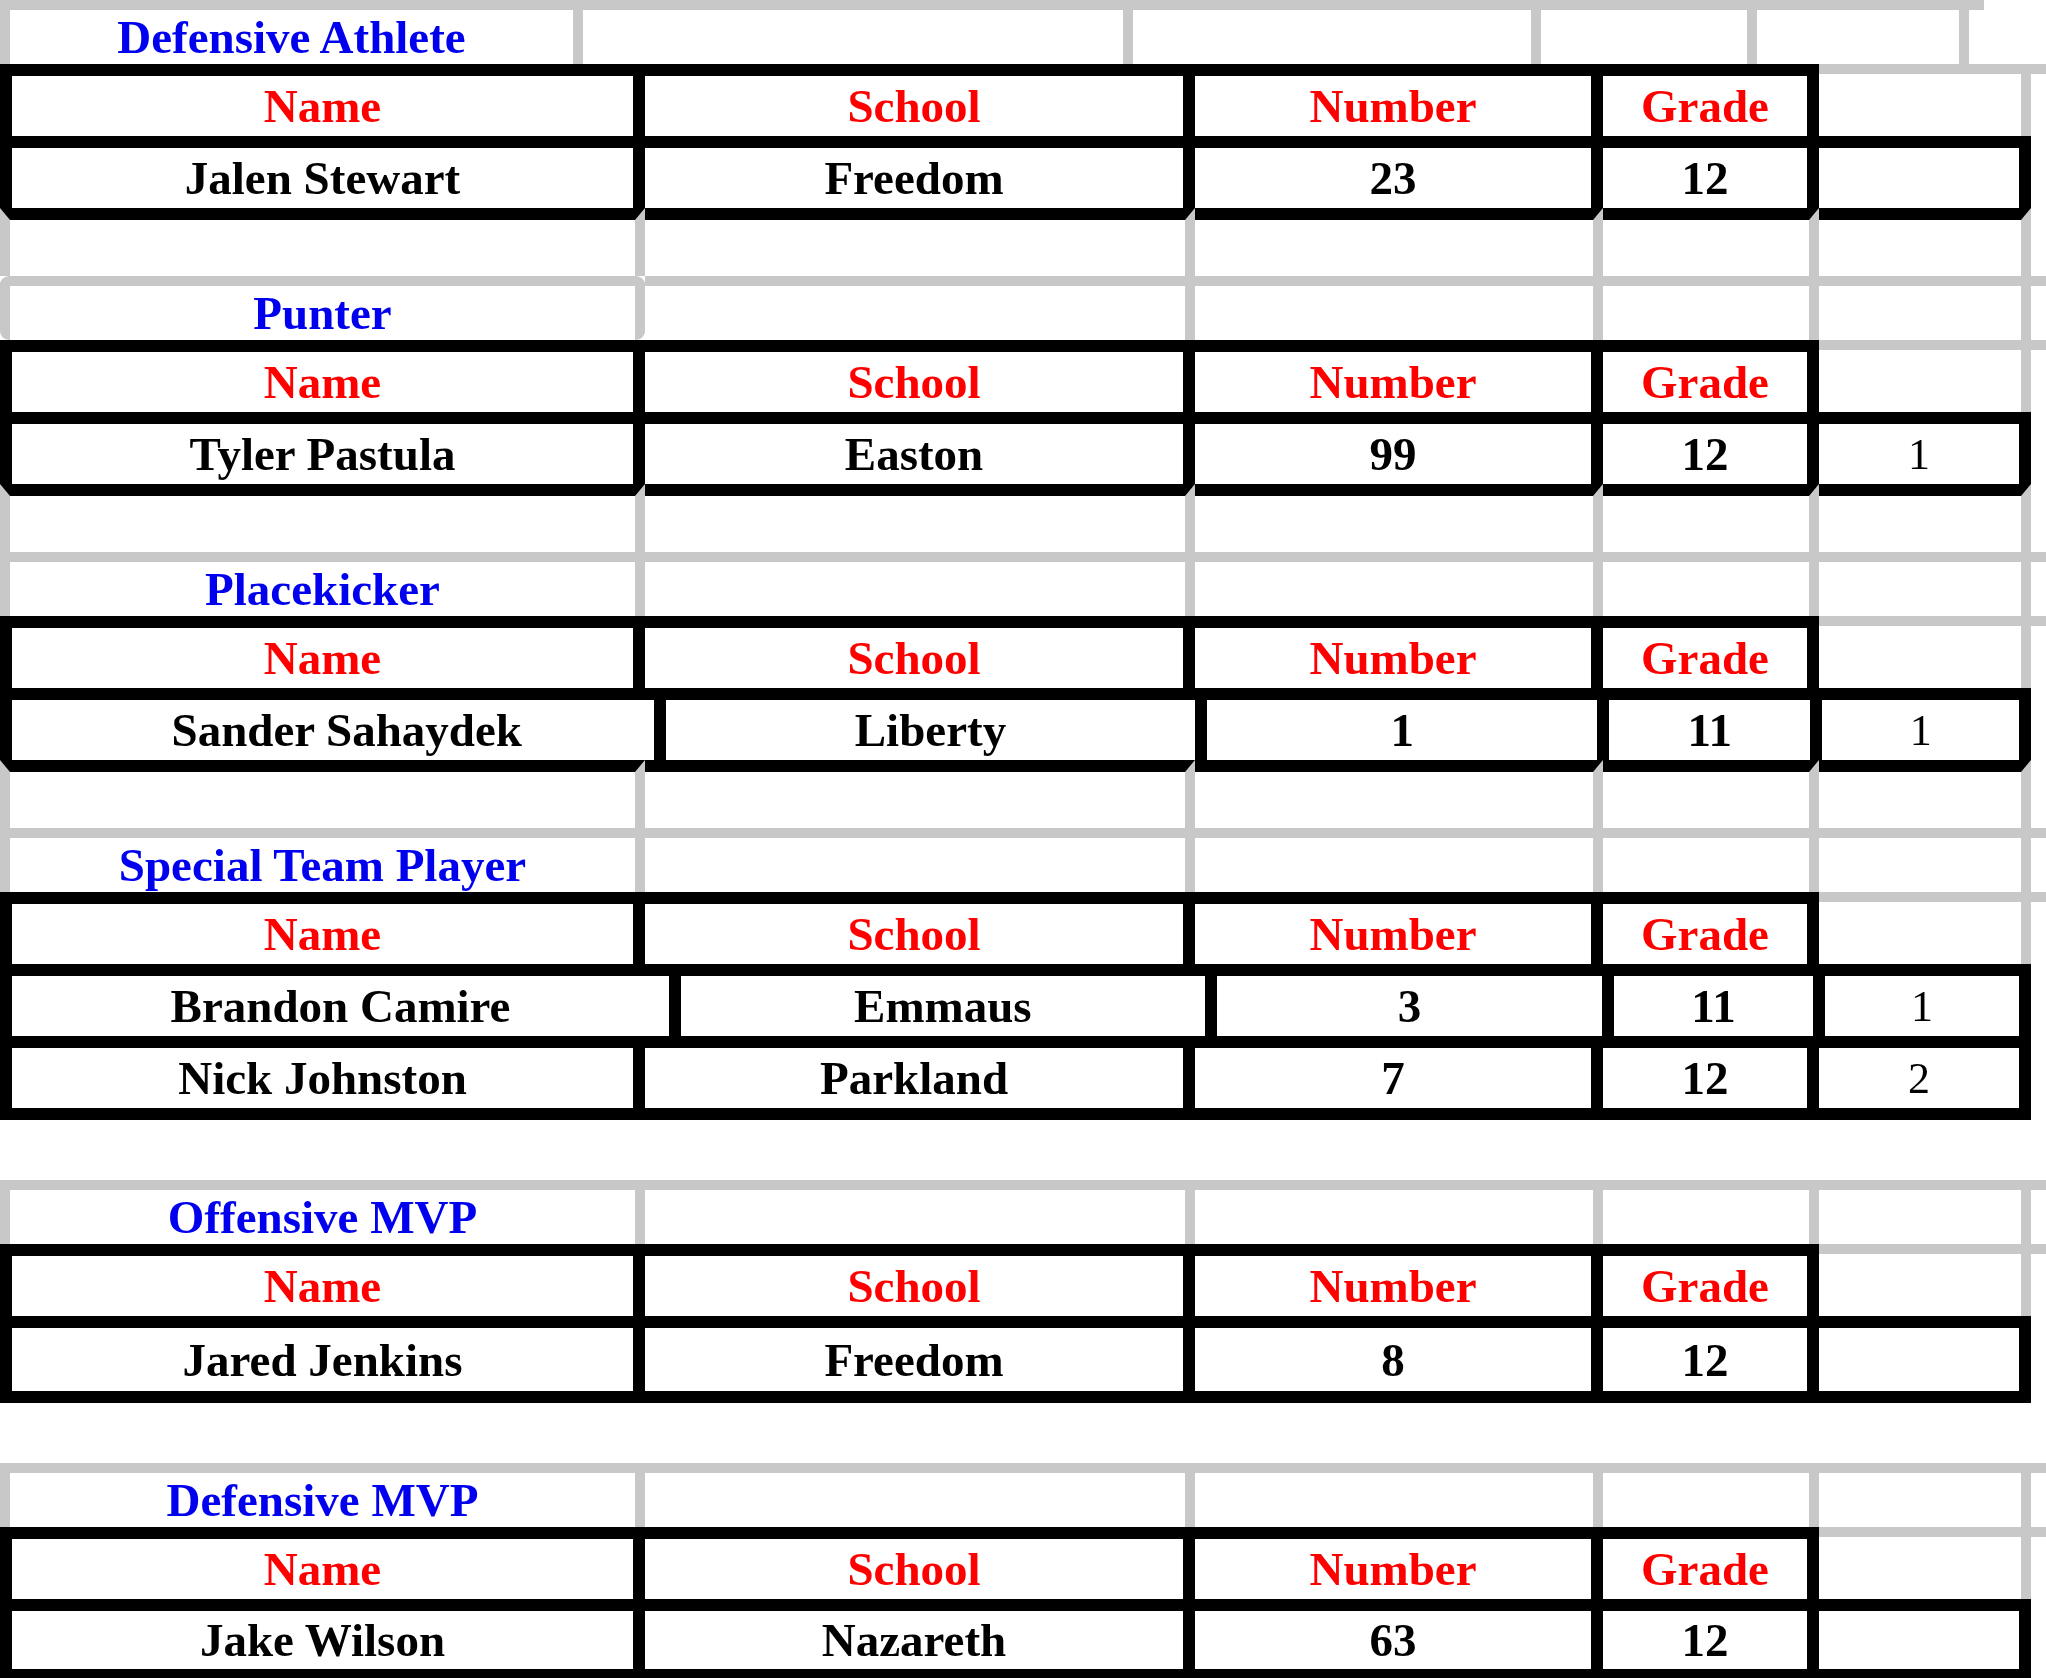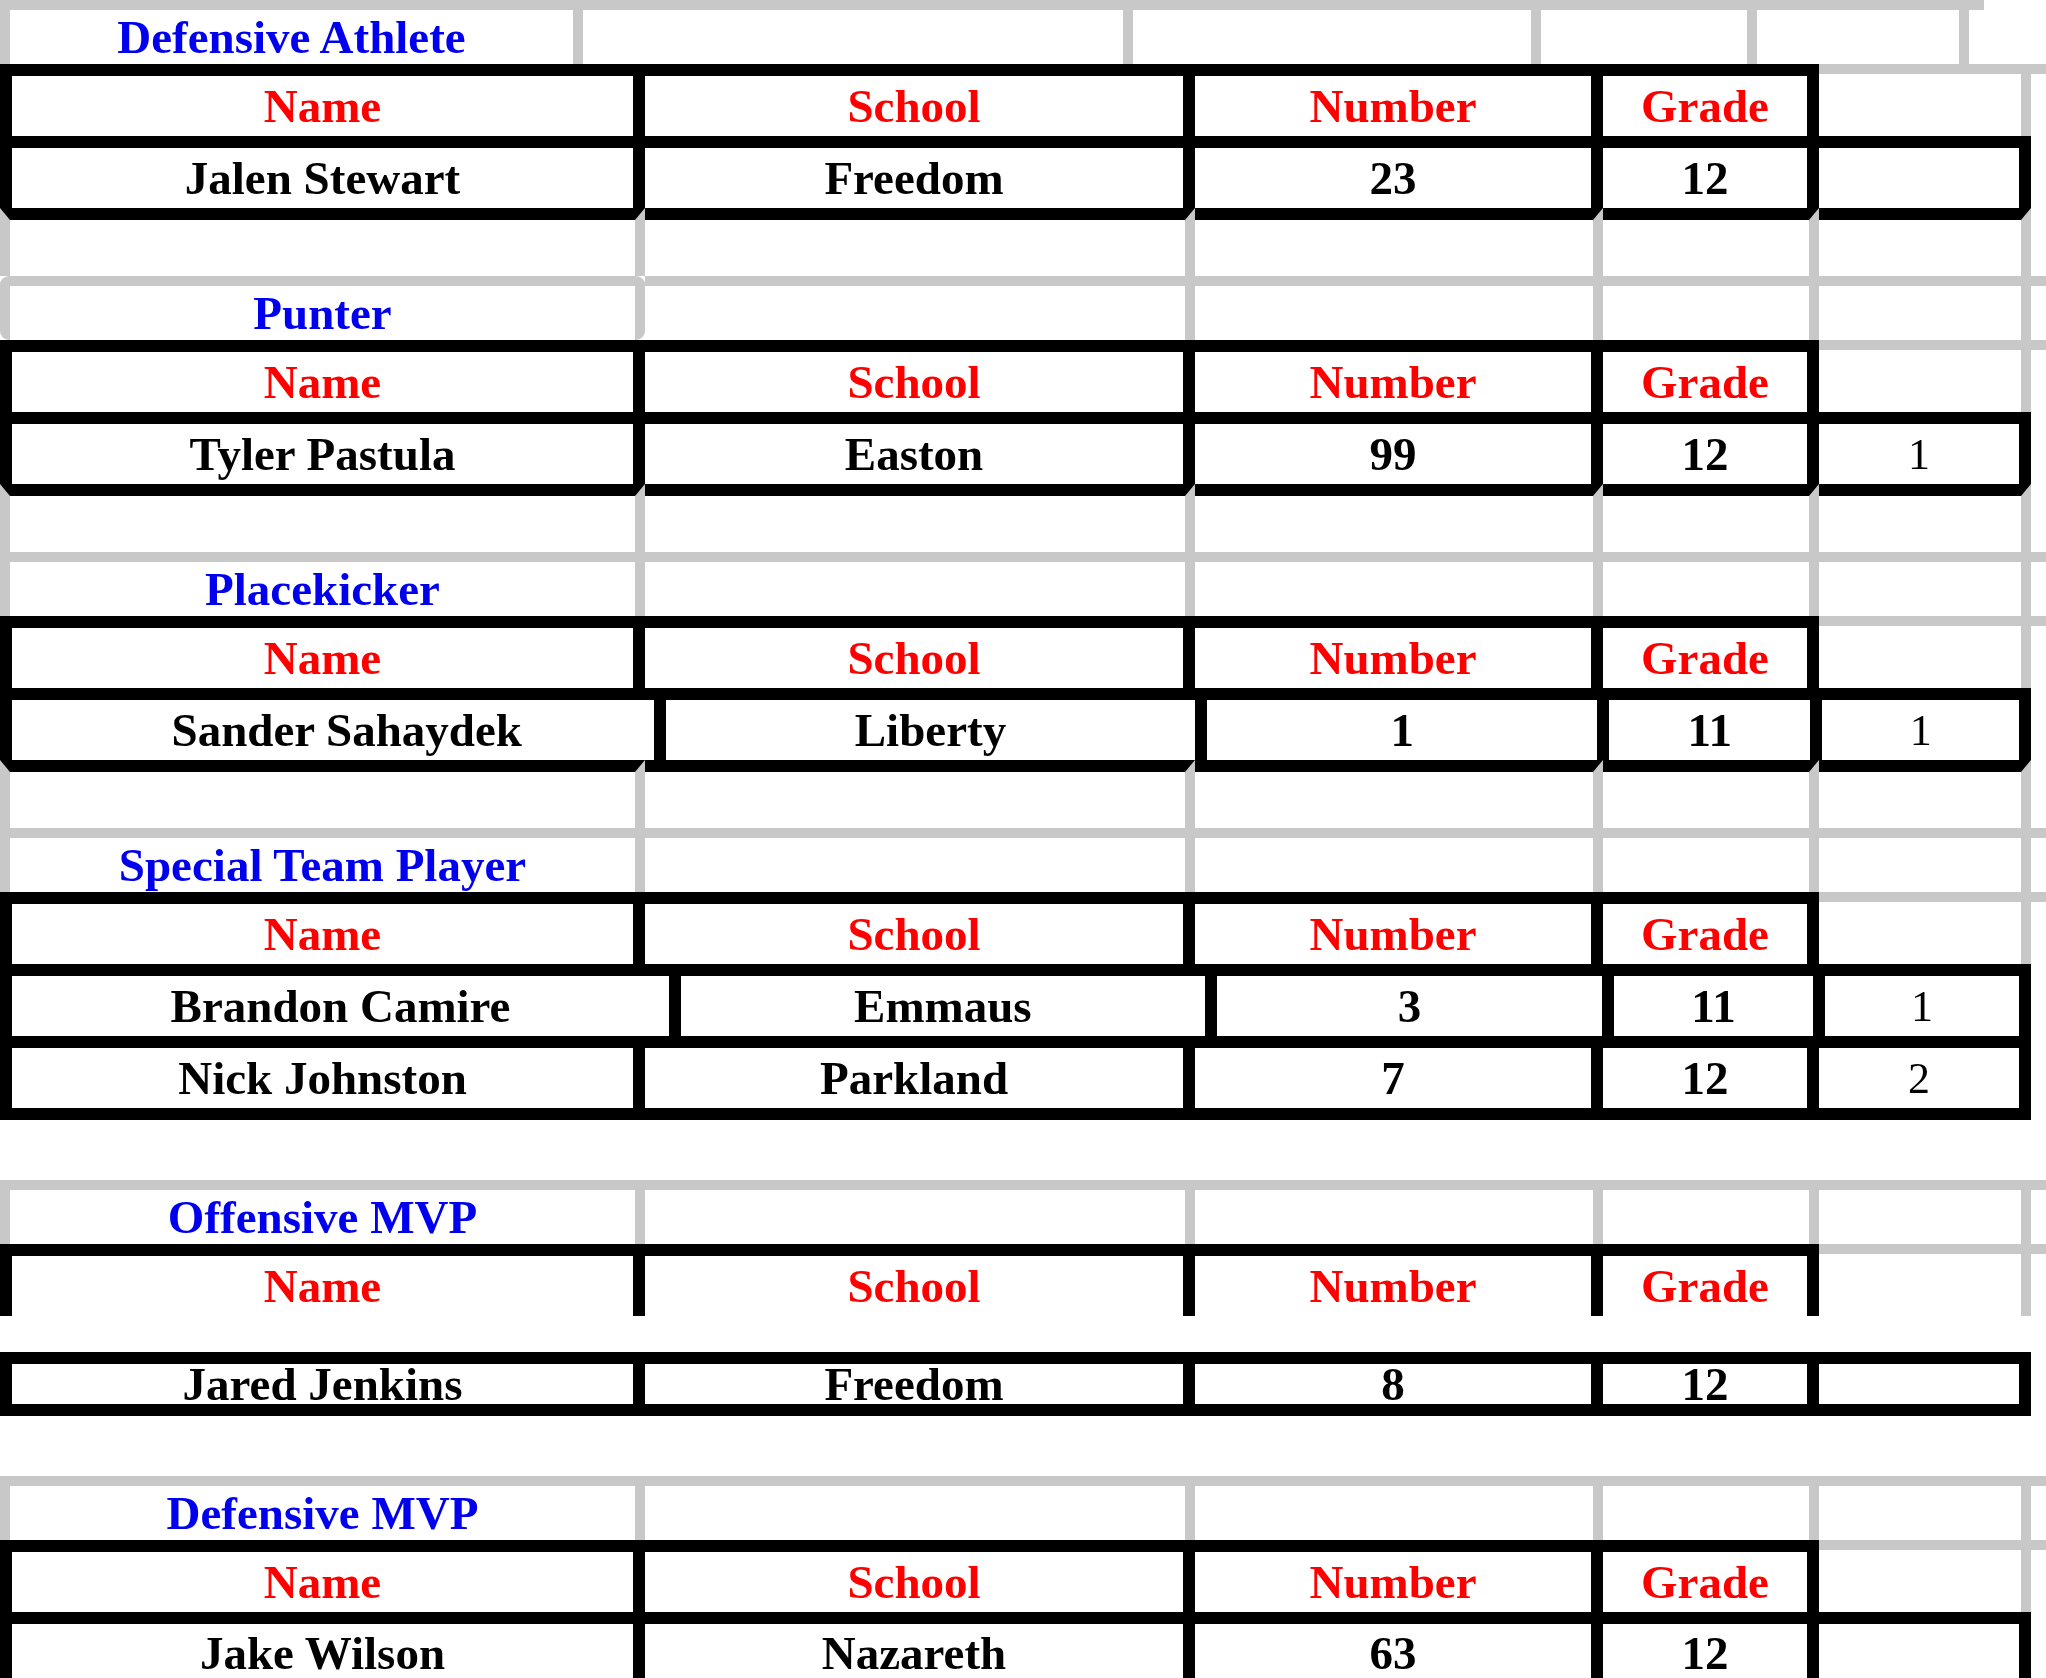--- a/index.html
+++ b/index.html
@@ -189,21 +189,21 @@
         <div class="cell gt" style="width: 15px;"></div>
       </div>
       <div class="row" style="height: 72px;">
         <div class="cell bl bt br header-text" style="width: 645px;">Name</div>
         <div class="cell bt br header-text" style="width: 550px;">School</div>
         <div class="cell bt br header-text" style="width: 408px;">Number</div>
         <div class="cell bt br header-text" style="width: 216px;">Grade</div>
         <div class="cell gt gr" style="width: 212px;"></div>
         <div class="cell gt" style="width: 15px;"></div>
       </div>
-      <div class="row" style="height: 52px; margin-top: 36px;">
+      <div class="row" style="height: 75px;">
         <div class="cell bl bt br data-text" style="width: 645px;">Jared Jenkins</div>
         <div class="cell bt br data-text" style="width: 550px;">Freedom</div>
         <div class="cell bt br data-text" style="width: 408px;">8</div>
         <div class="cell bt br data-text" style="width: 216px;">12</div>
         <div class="cell bt br rank-text" style="width: 212px;"></div>
         <div class="cell " style="width: 15px;"></div>
       </div>
       <div class="row" style="height: 72px;">
         <div class="cell bt" style="width: 645px;"></div>
         <div class="cell bt" style="width: 550px;"></div>

